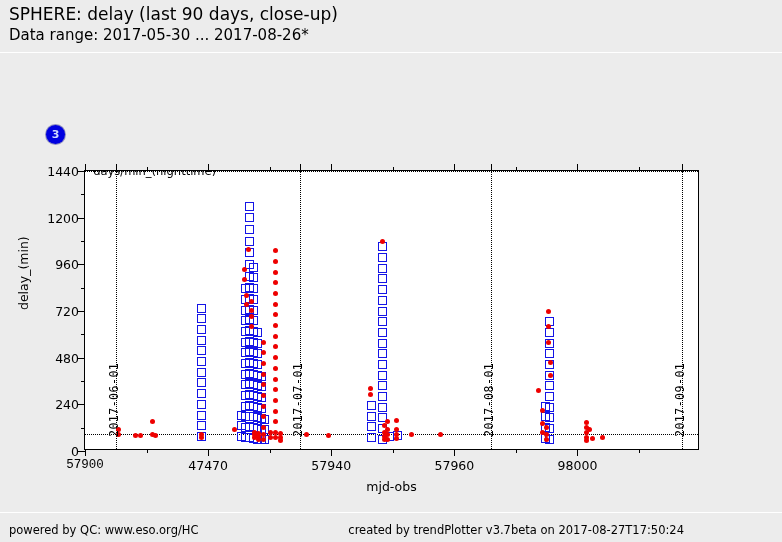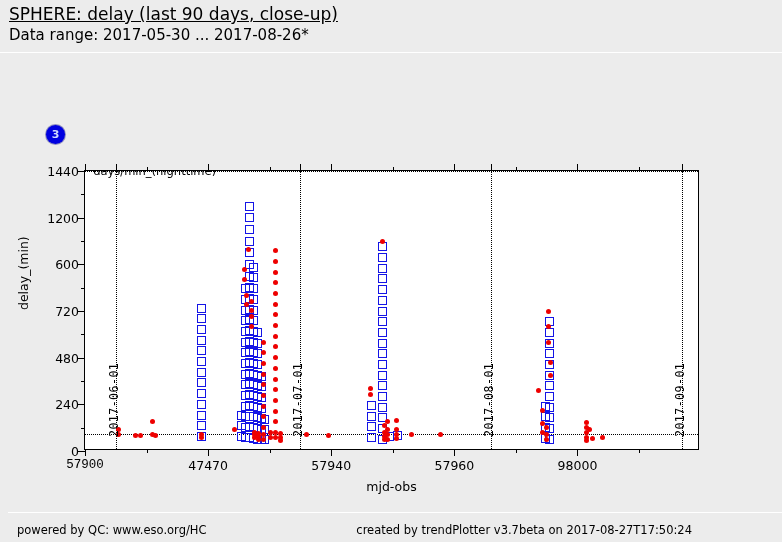--- a/index.html
+++ b/index.html
@@ -8,26 +8,26 @@
     background:#ececec;
     font-family:"DejaVu Sans","Liberation Sans",sans-serif;
     color:#000;
     overflow:hidden;
     position:relative;
   }
   #root{position:absolute;left:0;top:0;width:782px;height:542px;}
 
   
   .hdr{position:absolute;left:0;top:0;width:782px;height:52px;background:#ececec;}
-  .hdr .l1{position:absolute;left:9px;top:4px;font-size:17px;letter-spacing:0px;white-space:nowrap;text-decoration:underline;}
+  .hdr .l1{position:absolute;left:9px;top:4px;font-size:17px;letter-spacing:0px;white-space:nowrap;}
   .hdr .l2{position:absolute;left:9px;top:26px;font-size:15px;white-space:nowrap;}
   .hdr .rule{position:absolute;left:0;top:52px;width:782px;height:1px;background:#ffffff;}
 
   
-  .ftr{position:absolute;left:8px;top:512px;width:692px;height:30px;background:#ececec;}
+  .ftr{position:absolute;left:0;top:512px;width:692px;height:30px;background:#ececec;}
   .ftr .rule{position:absolute;left:0;top:0;width:782px;height:1px;background:#ffffff;}
   .ftr .lft{position:absolute;left:9px;top:11px;font-size:11.5px;white-space:nowrap;}
   .ftr .rgt{position:absolute;right:8px;top:11px;font-size:11.5px;white-space:nowrap;}
 
   
   .badge{
     position:absolute;left:46px;top:125px;width:19px;height:19px;border-radius:50%;
     background:#0000e0;color:#cfd8ff;font-size:11px;font-weight:bold;
     display:flex;align-items:center;justify-content:center;
     box-shadow:0 0 0 1px #8f8fbf;
@@ -333,21 +333,21 @@
       <div class="xtitle">mjd-obs</div>
     <div class="ytick" style="top: 280px;"></div>
         <div class="ylabbox" style="top: 280px;">0</div>
         <div class="ytick" style="top: 233.333px;"></div>
         <div class="ylabbox" style="top: 233.333px;">240</div>
         <div class="ytick" style="top: 186.667px;"></div>
         <div class="ylabbox" style="top: 186.667px;">480</div>
         <div class="ytick" style="top: 140px;"></div>
         <div class="ylabbox" style="top: 140px;">720</div>
         <div class="ytick" style="top: 93.3333px;"></div>
-        <div class="ylabbox" style="top: 93.3333px;">600</div>
+        <div class="ylabbox" style="top: 93.3333px;">960</div>
         <div class="ytick" style="top: 46.6667px;"></div>
         <div class="ylabbox" style="top: 46.6667px;">1200</div>
         <div class="ytick" style="top: 0px;"></div>
         <div class="ylabbox" style="top: 0px;">1440</div>
         <div class="ytickm" style="top: 256.667px;"></div>
         <div class="ytickm" style="top: 210px;"></div>
         <div class="ytickm" style="top: 163.333px;"></div>
         <div class="ytickm" style="top: 116.667px;"></div>
         <div class="ytickm" style="top: 70px;"></div>
         <div class="ytickm" style="top: 23.3333px;"></div>

